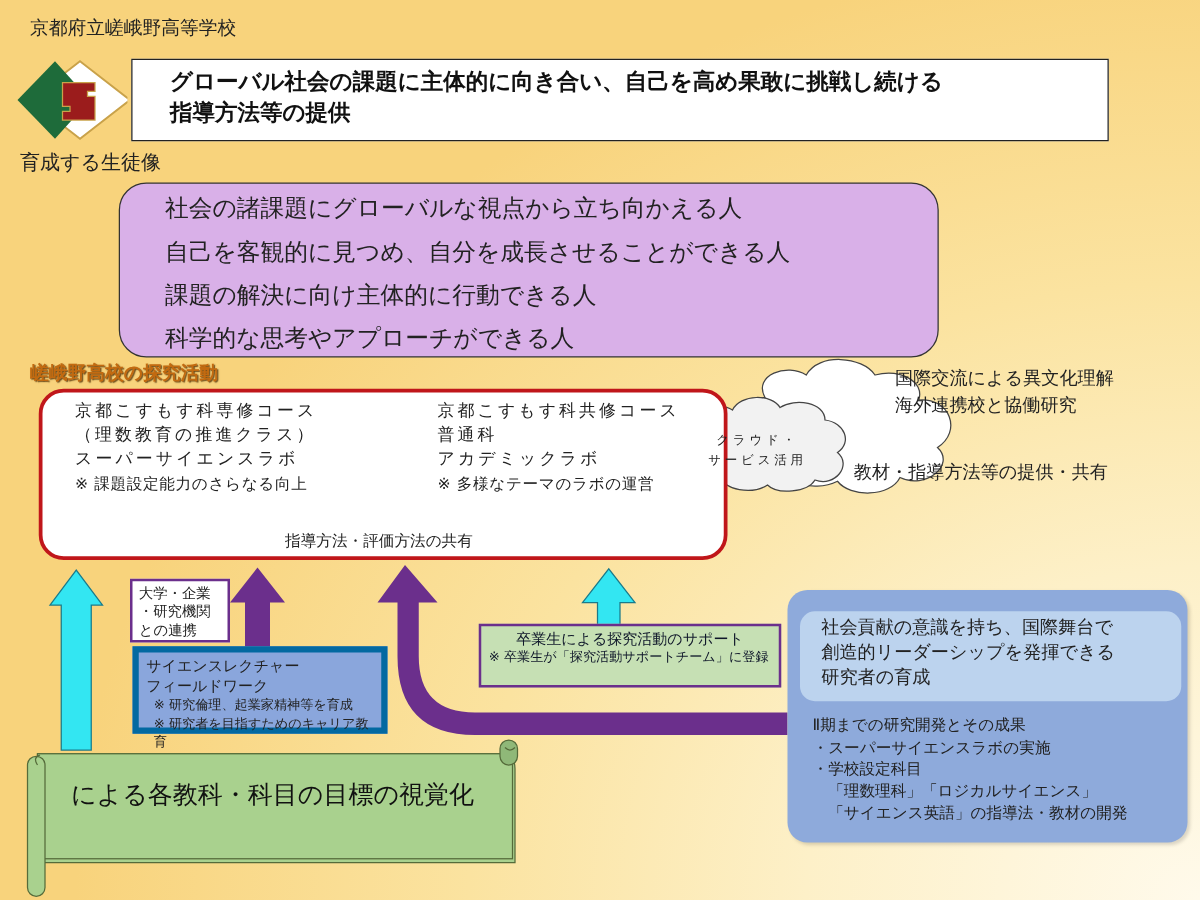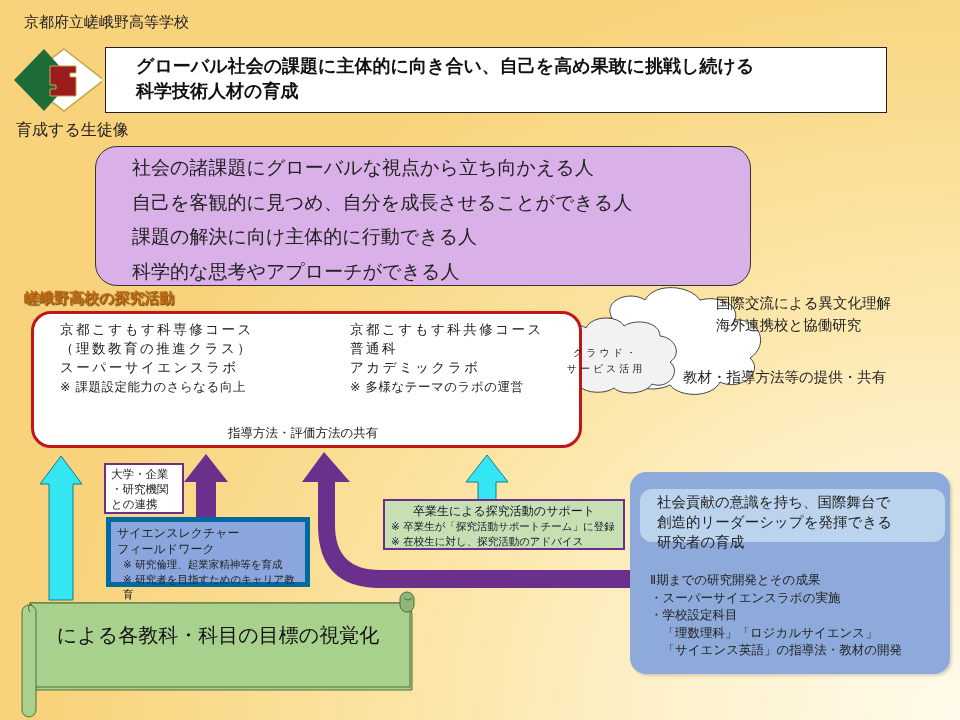--- a/index.html
+++ b/index.html
@@ -58,21 +58,21 @@
     padding: 2px 0 0 0; color: #0f172a; margin-left: 12px;
   }
   .alumni-box .t { font-size: 12px; line-height: 16px; text-align: center; }
   .alumni-box .n { font-size: 10.5px; line-height: 15px; padding-left: 6px; }
   .goal-panel {
     left: 630px; top: 472px; width: 320px; height: 202px;
     background: #8eaadb; border-radius: 16px;
     box-shadow: 2px 2px 3px rgba(0,0,0,0.15);
   }
   .goal-inner {
-    left: 640px; top: 489px; width: 305px; height: 53px;
+    left: 640px; top: 489px; width: 305px; height: 72px;
     background: #bcd3ee; border-radius: 12px;
     padding: 3px 0 0 17px; font-size: 14.5px; line-height: 20px; color: #222;
   }
   .results { left: 650px; top: 571px; color: #222; font-size: 12.5px; line-height: 17.5px; }
   .results .h { font-weight: normal; }
   .scroll-text {
     left: 38px; top: 622px; width: 360px; text-align: center;
     font-size: 20px; line-height: 27px; color: #111;
   }
   svg.layer { position: absolute; left: 0; top: 0; }
@@ -112,21 +112,21 @@
 <div class="abs school-name">京都府立嵯峨野高等学校</div>
 
 <svg class="abs logo" viewBox="0 0 92 70">
   <polygon points="46,5 86,36 46,67 6,36" fill="#ffffff" stroke="#c9a24a" stroke-width="1.5" transform="translate(8,0)"></polygon>
   <polygon points="34,5 62,36 34,67 4,36" fill="#1e6b3a"></polygon>
   <path d="M40,22 L66,22 L66,29 L60,29 L60,33 L66,33 L66,52 L40,52 L40,45 L46,45 L46,41 L40,41 Z" fill="#9b1c1c" stroke="#c9a24a" stroke-width="1"></path>
 </svg>
 
 <div class="abs mission-box">
   <div>グローバル社会の課題に主体的に向き合い、自己を高め果敢に挑戦し続ける</div>
-  <div>科学技術人材の育成</div>
+  <div>指導方法等の提供</div>
 </div>
 
 <div class="abs students-label">育成する生徒像</div>
 <div class="abs students-box">
   <div>社会の諸課題にグローバルな視点から立ち向かえる人</div>
   <div>自己を客観的に見つめ、自分を成長させることができる人</div>
   <div>課題の解決に向け主体的に行動できる人</div>
   <div>科学的な思考やアプローチができる人</div>
 </div>
 
@@ -165,21 +165,20 @@
 <div class="abs lecture-box">
   <div class="t">サイエンスレクチャー</div>
   <div class="t">フィールドワーク</div>
   <div class="n">※  研究倫理、起業家精神等を育成</div>
   <div class="n">※  研究者を目指すためのキャリア教育</div>
 </div>
 
 <div class="abs alumni-box">
   <div class="t">卒業生による探究活動のサポート</div>
   <div class="n">※  卒業生が「探究活動サポートチーム」に登録</div>
-  <div class="n">※  在校生に対し、探究活動のアドバイス</div>
 </div>
 
 <div class="abs goal-panel"></div>
 <div class="abs goal-inner">
   <div>社会貢献の意識を持ち、国際舞台で</div>
   <div>創造的リーダーシップを発揮できる</div>
   <div>研究者の育成</div>
 </div>
 <div class="abs results">
   <div class="h">Ⅱ期までの研究開発とその成果</div>

